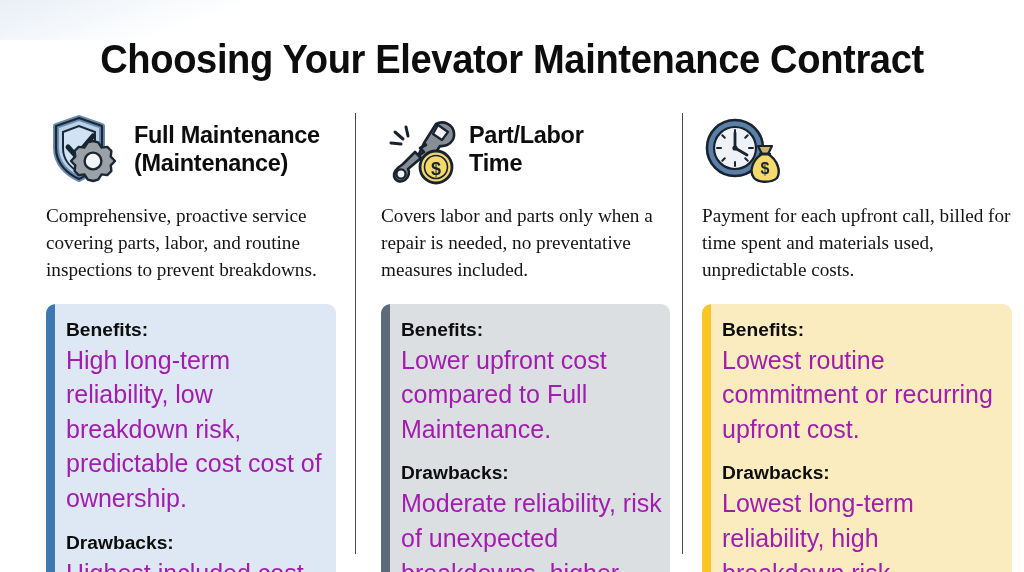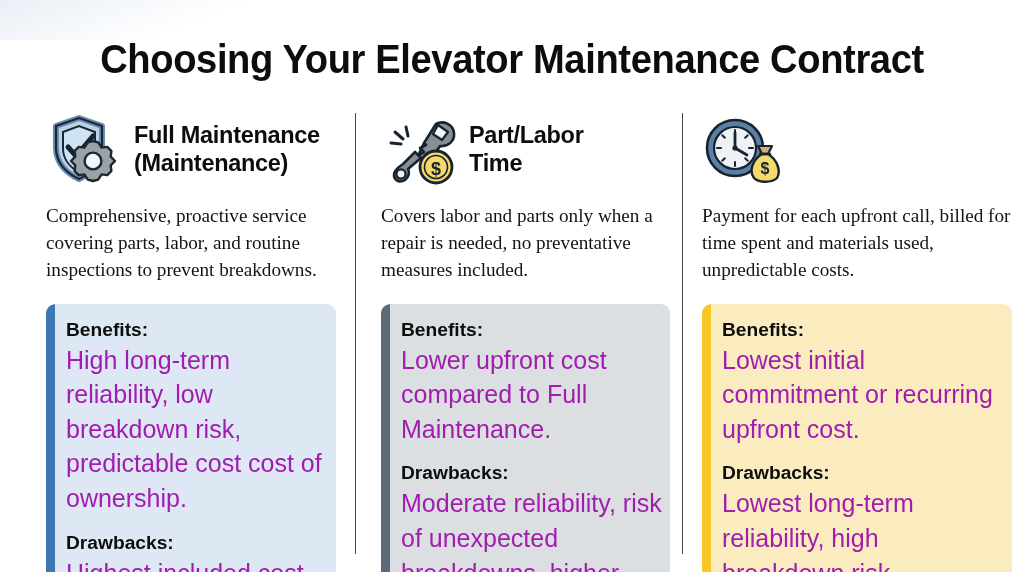--- a/index.html
+++ b/index.html
@@ -245,20 +245,20 @@
           <text x="63" y="60" text-anchor="middle" font-family="Liberation Sans, sans-serif" font-size="16" font-weight="bold" fill="#17232f">$</text>
         </svg>
       </div>
     </div>
 
     <div class="col-desc">Payment for each upfront call, billed for time spent and materials used, unpredictable costs.</div>
 
     <div class="info-box box-yellow">
       <div class="accent-bar"></div>
       <div class="box-label">Benefits:</div>
-      <div class="box-text">Lowest initial commitment or recurring upfront cost.</div>
+      <div class="box-text">Lowest routine commitment or recurring upfront cost.</div>
       <div class="box-gap"></div>
       <div class="box-label">Drawbacks:</div>
       <div class="box-text">Lowest long-term reliability, high breakdown risk, unpredictable and potentially initial total cost of ownership.</div>
     </div>
   </div>
 
 </div>
 
 </body></html>

